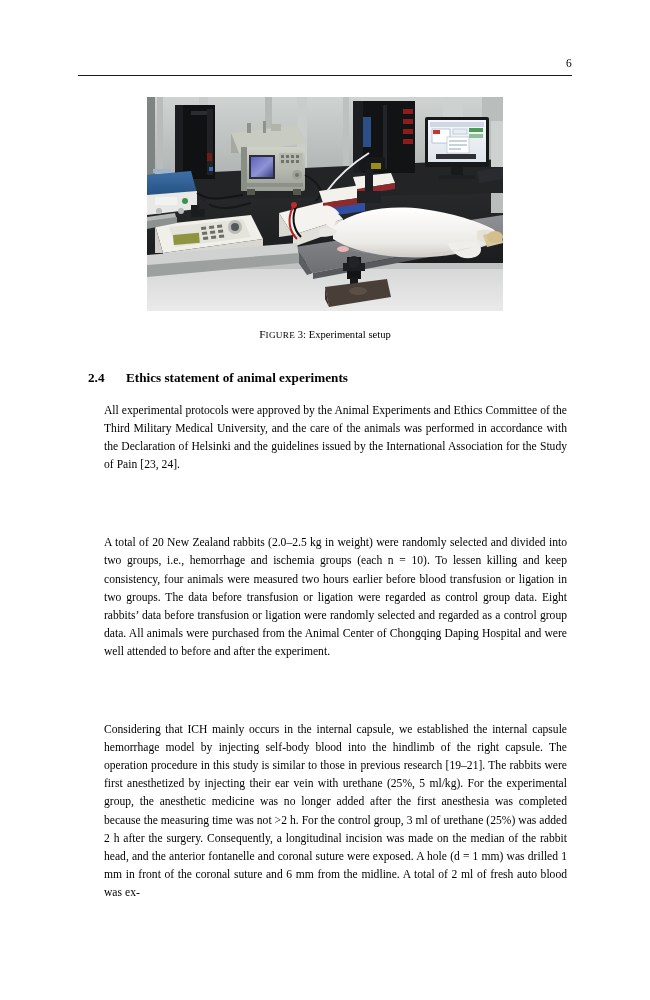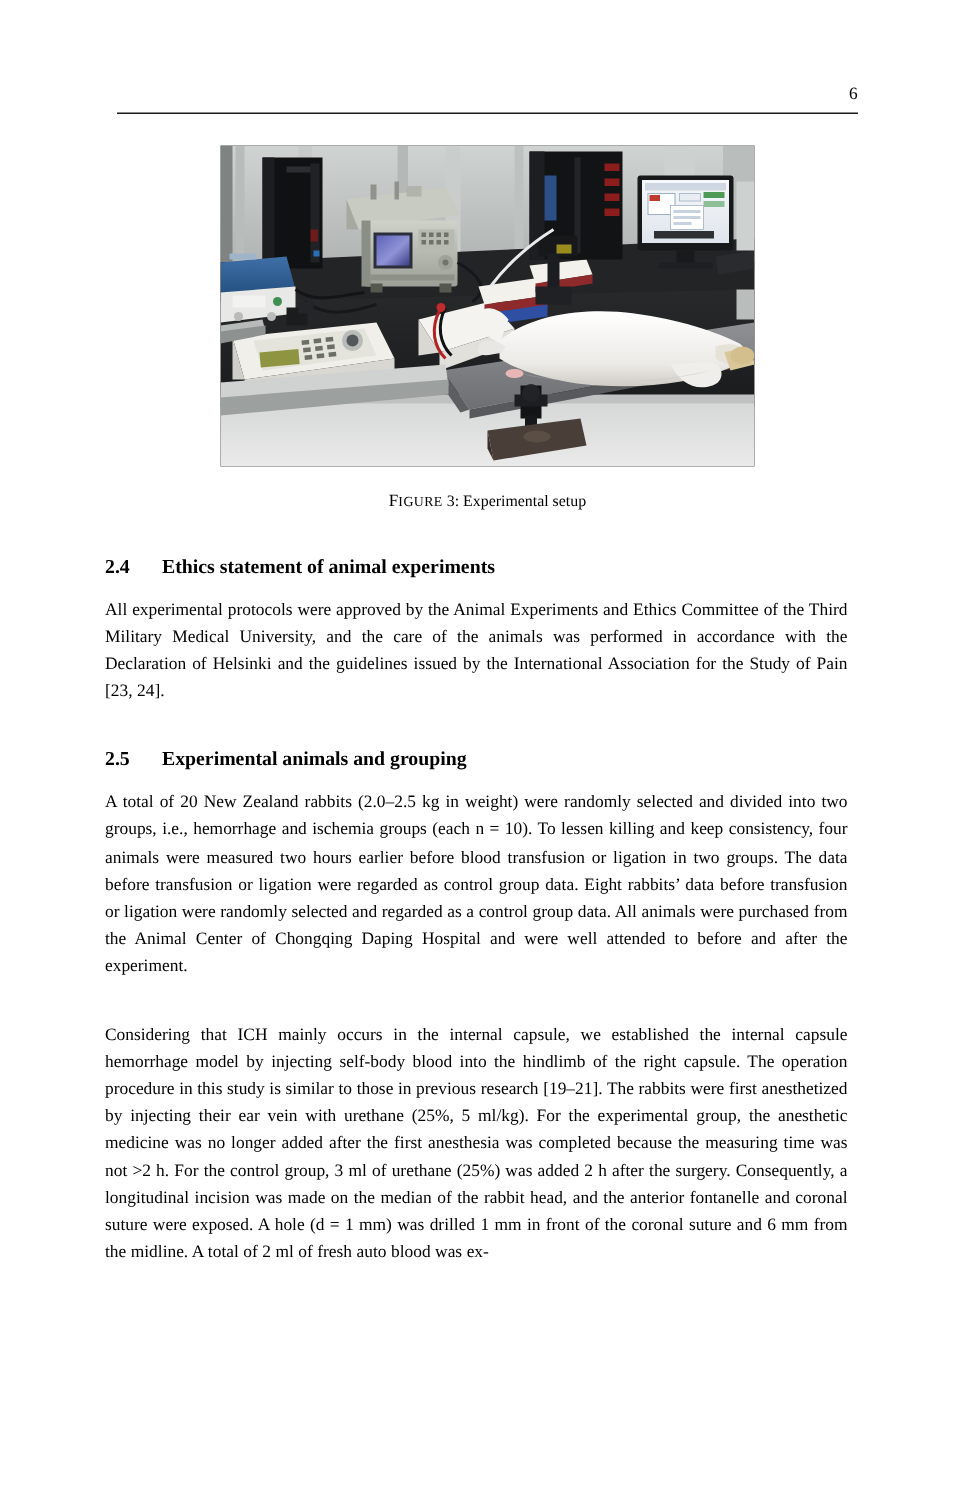--- a/index.html
+++ b/index.html
@@ -68,39 +68,39 @@
     font-size: 11.4px;
   }
   .smallcaps-rest {
     font-size: 9.2px;
     letter-spacing: 0.3px;
   }
 
   
   .column {
     position: absolute;
-    left: 70px;
+    left: 88px;
     top: 370px;
     width: 495px;
   }
   h2.section {
     font-size: 13.2px;
     font-weight: bold;
     margin: 0 0 12px 0;
     line-height: 16px;
   }
   h2.section .secnum {
     display: inline-block;
     width: 38px;
   }
   p.body {
     font-size: 11.6px;
     line-height: 18.1px;
     text-align: justify;
-    margin: 0;
+    margin: 16px;
     text-indent: 0;
     word-spacing: 0.1px;
     font-family: Liberation Serif, serif;
   }
   .gap-after-para { height: 28px; }
 </style>
 </head>
 <body>
 
 <div class="page">
@@ -331,23 +331,20 @@
 
   <div class="column">
 
     <h2 class="section">
       <span class="secnum">2.4</span><span>Ethics statement of animal experiments</span>
     </h2>
     <p class="body">All experimental protocols were approved by the Animal Experiments and Ethics Committee of the Third Military Medical University, and the care of the animals was performed in accordance with the Declaration of Helsinki and the guidelines issued by the International Association for the Study of Pain [23, 24].</p>
 
     <div class="gap-after-para"></div>
 
-    <h2 class="section">
-      <span class="secnum">2.5</span><span>Experimental animals and grouping</span>
-    </h2>
     <p class="body">A total of 20 New Zealand rabbits (2.0–2.5 kg in weight) were randomly selected and divided into two groups, i.e., hemorrhage and ischemia groups (each n = 10). To lessen killing and keep consistency, four animals were measured two hours earlier before blood transfusion or ligation in two groups. The data before transfusion or ligation were regarded as control group data. Eight rabbits’ data before transfusion or ligation were randomly selected and regarded as a control group data. All animals were purchased from the Animal Center of Chongqing Daping Hospital and were well attended to before and after the experiment.</p>
 
     <div class="gap-after-para"></div>
 
     <p class="body">Considering that ICH mainly occurs in the internal capsule, we established the internal capsule hemorrhage model by injecting self-body blood into the hindlimb of the right capsule. The operation procedure in this study is similar to those in previous research [19–21]. The rabbits were first anesthetized by injecting their ear vein with urethane (25%, 5 ml/kg). For the experimental group, the anesthetic medicine was no longer added after the first anesthesia was completed because the measuring time was not &gt;2 h. For the control group, 3 ml of urethane (25%) was added 2 h after the surgery. Consequently, a longitudinal incision was made on the median of the rabbit head, and the anterior fontanelle and coronal suture were exposed. A hole (d = 1 mm) was drilled 1 mm in front of the coronal suture and 6 mm from the midline. A total of 2 ml of fresh auto blood was ex-</p>
 
   </div>
 
 </div>
 

